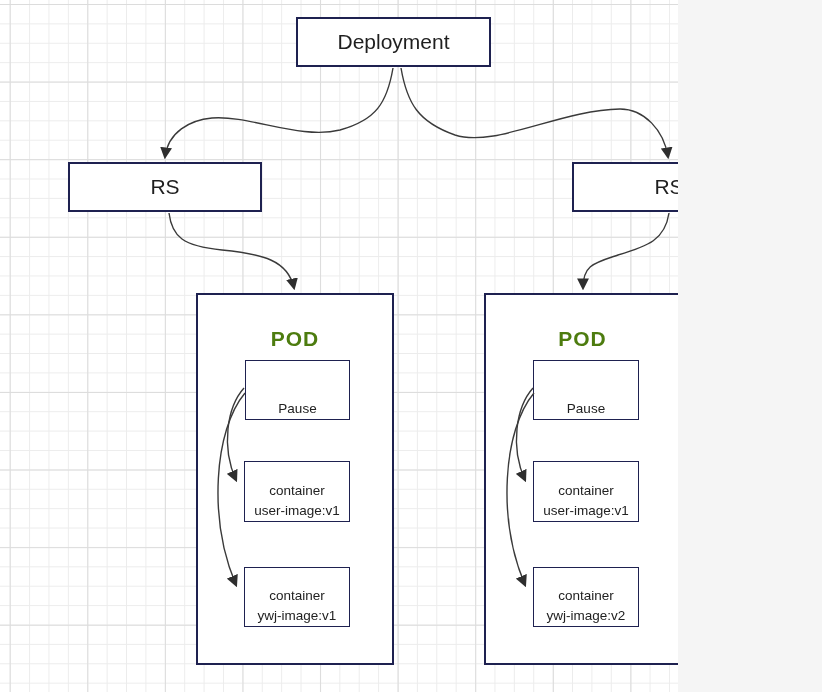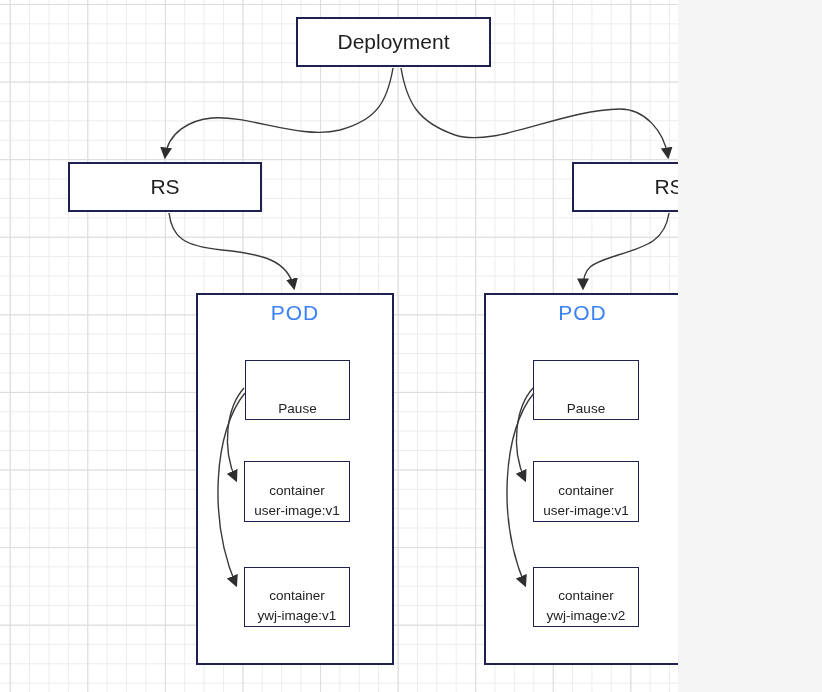--- a/index.html
+++ b/index.html
@@ -30,26 +30,26 @@
     text-align:center;
   }
   .big-label{font-size:21px;}
   .pod{
     position:absolute;
     box-sizing:border-box;
     background:#ffffff;
     border:2px solid #1e2150;
   }
   .pod-title{
-    margin-top:6px;
+    margin-top:32px;
     text-align:center;
     font-size:21px;
     letter-spacing:1px;
-    color:#3b82f6;
-    font-weight:400;
+    color:#4d7c0f;
+    font-weight:700;
   }
   .inner{
     position:absolute;
     box-sizing:border-box;
     background:#ffffff;
     border:1.5px solid #1e2150;
     color:#222222;
     display:flex;flex-direction:column;align-items:center;justify-content:flex-end;
     font-size:13.5px;line-height:20px;
     text-align:center;

